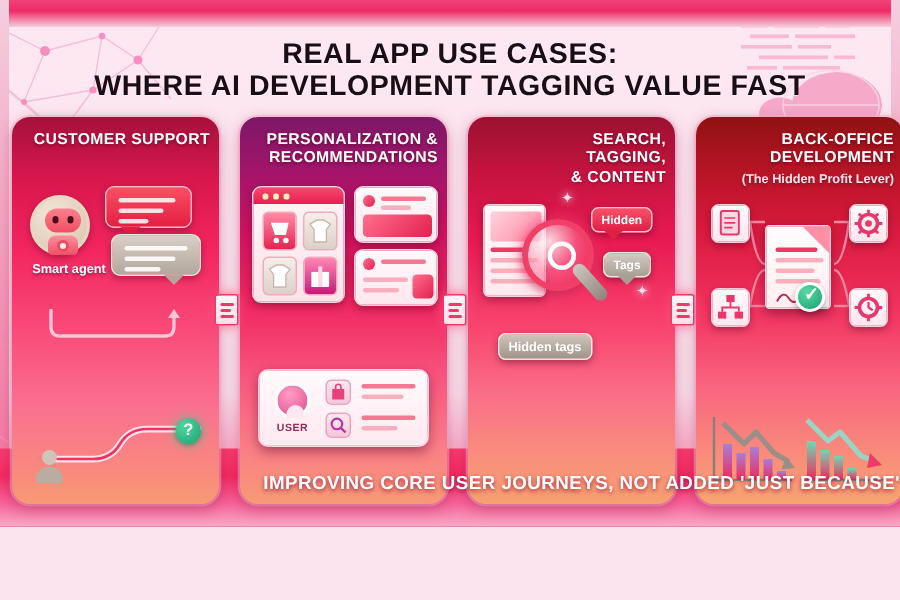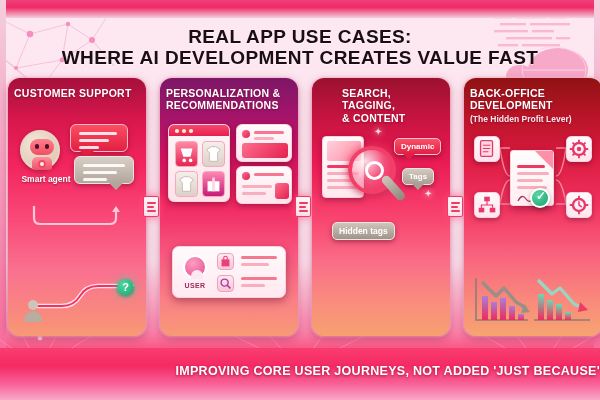--- a/index.html
+++ b/index.html
@@ -2,21 +2,21 @@
 <html><head>
 <meta charset="utf-8">
 <style>
   * { margin:0; padding:0; box-sizing:border-box; }
   html,body { width:600px; height:400px; overflow:hidden; }
   body {
     font-family:"Liberation Sans", sans-serif;
     background:#fbe4ee;
     position:relative;
   }
-  .stage { position:absolute; inset:0; width:600px; height:400px; overflow:hidden; background:#737373; }
+  .stage { position:absolute; inset:0; width:600px; height:351px; overflow:hidden; background:#737373; }
 
   
   .band-top {
     position:absolute; left:0; top:0; width:600px; height:18px;
     background:linear-gradient(180deg,#f0417a 0%,#ef2a66 40%,#f4cede 100%);
   }
   .band-bottom {
     position:absolute; left:0; bottom:0; width:600px; height:52px;
     background:linear-gradient(180deg,#fa3d70 0%,#f42a63 35%,#f8639a 70%,#f9a9c6 100%);
   }
@@ -53,21 +53,21 @@
   .panel {
     position:absolute; top:0; width:138px; height:258px; border-radius:12px;
     box-shadow:0 3px 10px rgba(130,10,50,.35), 0 0 0 1.5px rgba(255,190,215,.55);
     overflow:hidden;
   }
   .p1 { left:8px;  background:linear-gradient(180deg,#a5103a 0%,#d8174d 16%,#f3255f 34%,#f94a78 55%,#fa7190 75%,#f98a7d 92%,#f79a74 100%); }
   .p2 { left:160px; background:linear-gradient(180deg,#7d1766 0%,#a3146a 14%,#cf1360 30%,#ef2660 48%,#f9577f 68%,#fa7f87 86%,#f79a74 100%); }
   .p3 { left:312px; background:linear-gradient(180deg,#9b1130 0%,#c4133f 14%,#e81a52 32%,#f83f6c 52%,#fa6f88 72%,#f98f7c 88%,#f7a070 100%);padding-left:24px; }
   .p4 { left:464px; background:linear-gradient(180deg,#8f1212 0%,#b71426 14%,#da1a3f 30%,#f23360 50%,#f9667f 70%,#f98d7b 88%,#f7a470 100%); }
 
-  .panel-head { padding:9px 6px 0 6px; text-align:left; }
+  .panel-head { padding:9px 6px 0 6px; text-align:right; }
   .panel-head .ph-line {
     display:block; color:#fff; font-weight:bold; font-size:10.5px;
     line-height:1.18; letter-spacing:.25px; text-shadow:0 1px 2px rgba(90,0,30,.55);
   }
   .panel-head .ph-sub {
     display:block; color:#ffe5ee; font-weight:bold; font-size:8.5px; margin-top:2px;
     text-shadow:0 1px 2px rgba(90,0,30,.5);
   }
 
   
@@ -272,21 +272,21 @@
         <circle cx="118" cy="26" r="1.6"></circle>
       <circle cx="232" cy="34" r="1.6"></circle>
         <circle cx="340" cy="16" r="1.8"></circle>
       <circle cx="470" cy="30" r="1.6"></circle>
         <circle cx="580" cy="18" r="1.6"></circle>
     </g>
   </svg>
 
   <div class="title-wrap">
     <div class="title-line t1">REAL APP USE CASES:</div>
-    <div class="title-line t2">WHERE AI DEVELOPMENT CREATES VALUE FAST</div>
+    <div class="title-line t2">WHERE AI DEVELOPMENT TAGGING VALUE FAST</div>
   </div>
 
   <div class="panels">
 
     <div class="panel p1">
       <div class="panel-head">
         <span class="ph-line">CUSTOMER SUPPORT</span>
       </div>
       <div class="p1-art">
         <div class="robot">
@@ -404,21 +404,21 @@
           <div class="img"></div>
           <span class="rl" style="left:4px;top:28px;width:26px;background:#ee3a63"></span>
           <span class="rl" style="left:4px;top:35px;width:32px;background:#f9aebd"></span>
           <span class="rl" style="left:4px;top:42px;width:28px;background:#f9aebd"></span>
           <span class="rl" style="left:4px;top:49px;width:30px;background:#f9aebd"></span>
         </div>
         <div class="mag">
           <div class="handle2"></div>
             <div class="glass"></div>
         </div>
-        <div class="pill content">Dynamic</div>
+        <div class="pill content">Hidden</div>
         <div class="pill tags">Tags</div>
         <div class="pill dyn">Hidden tags</div>
         <span class="spark-ico" style="left:62px;top:-4px">✦</span>
         <span class="spark-ico" style="left:112px;top:58px">✦</span>
       </div>
     </div>
 
     <div class="panel p4">
       <div class="panel-head">
         <span class="ph-line">BACK-OFFICE</span>

